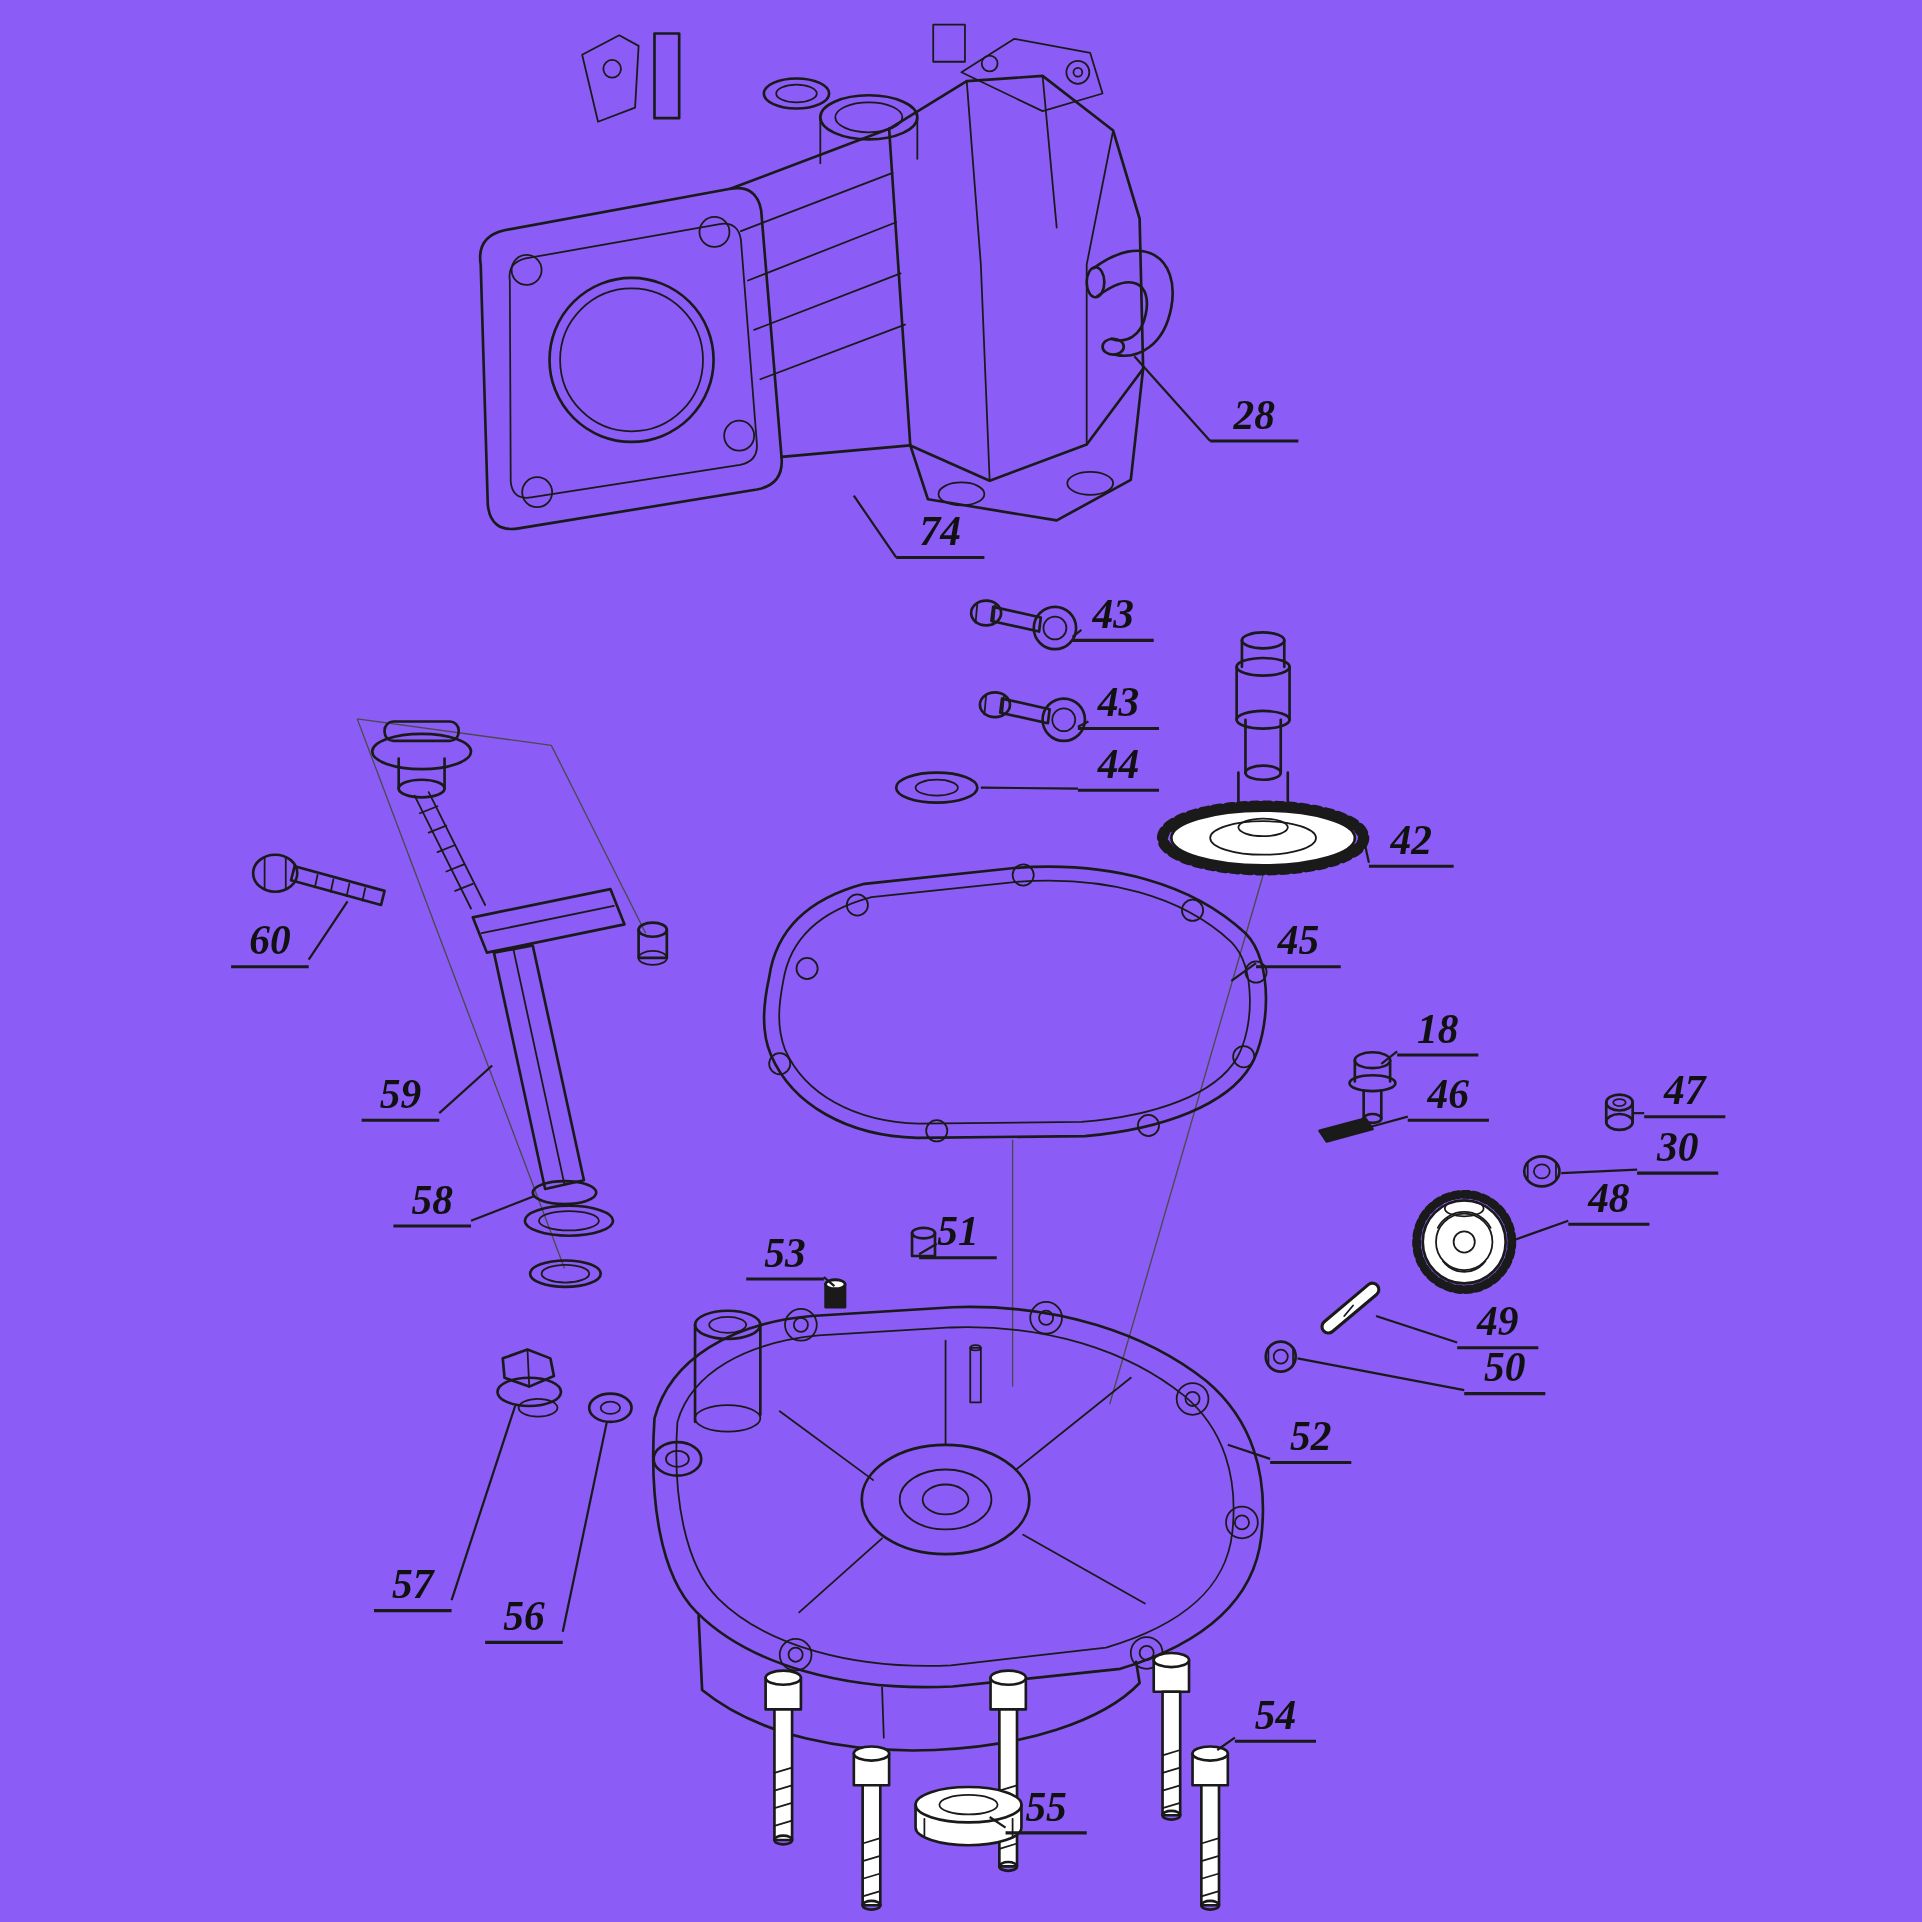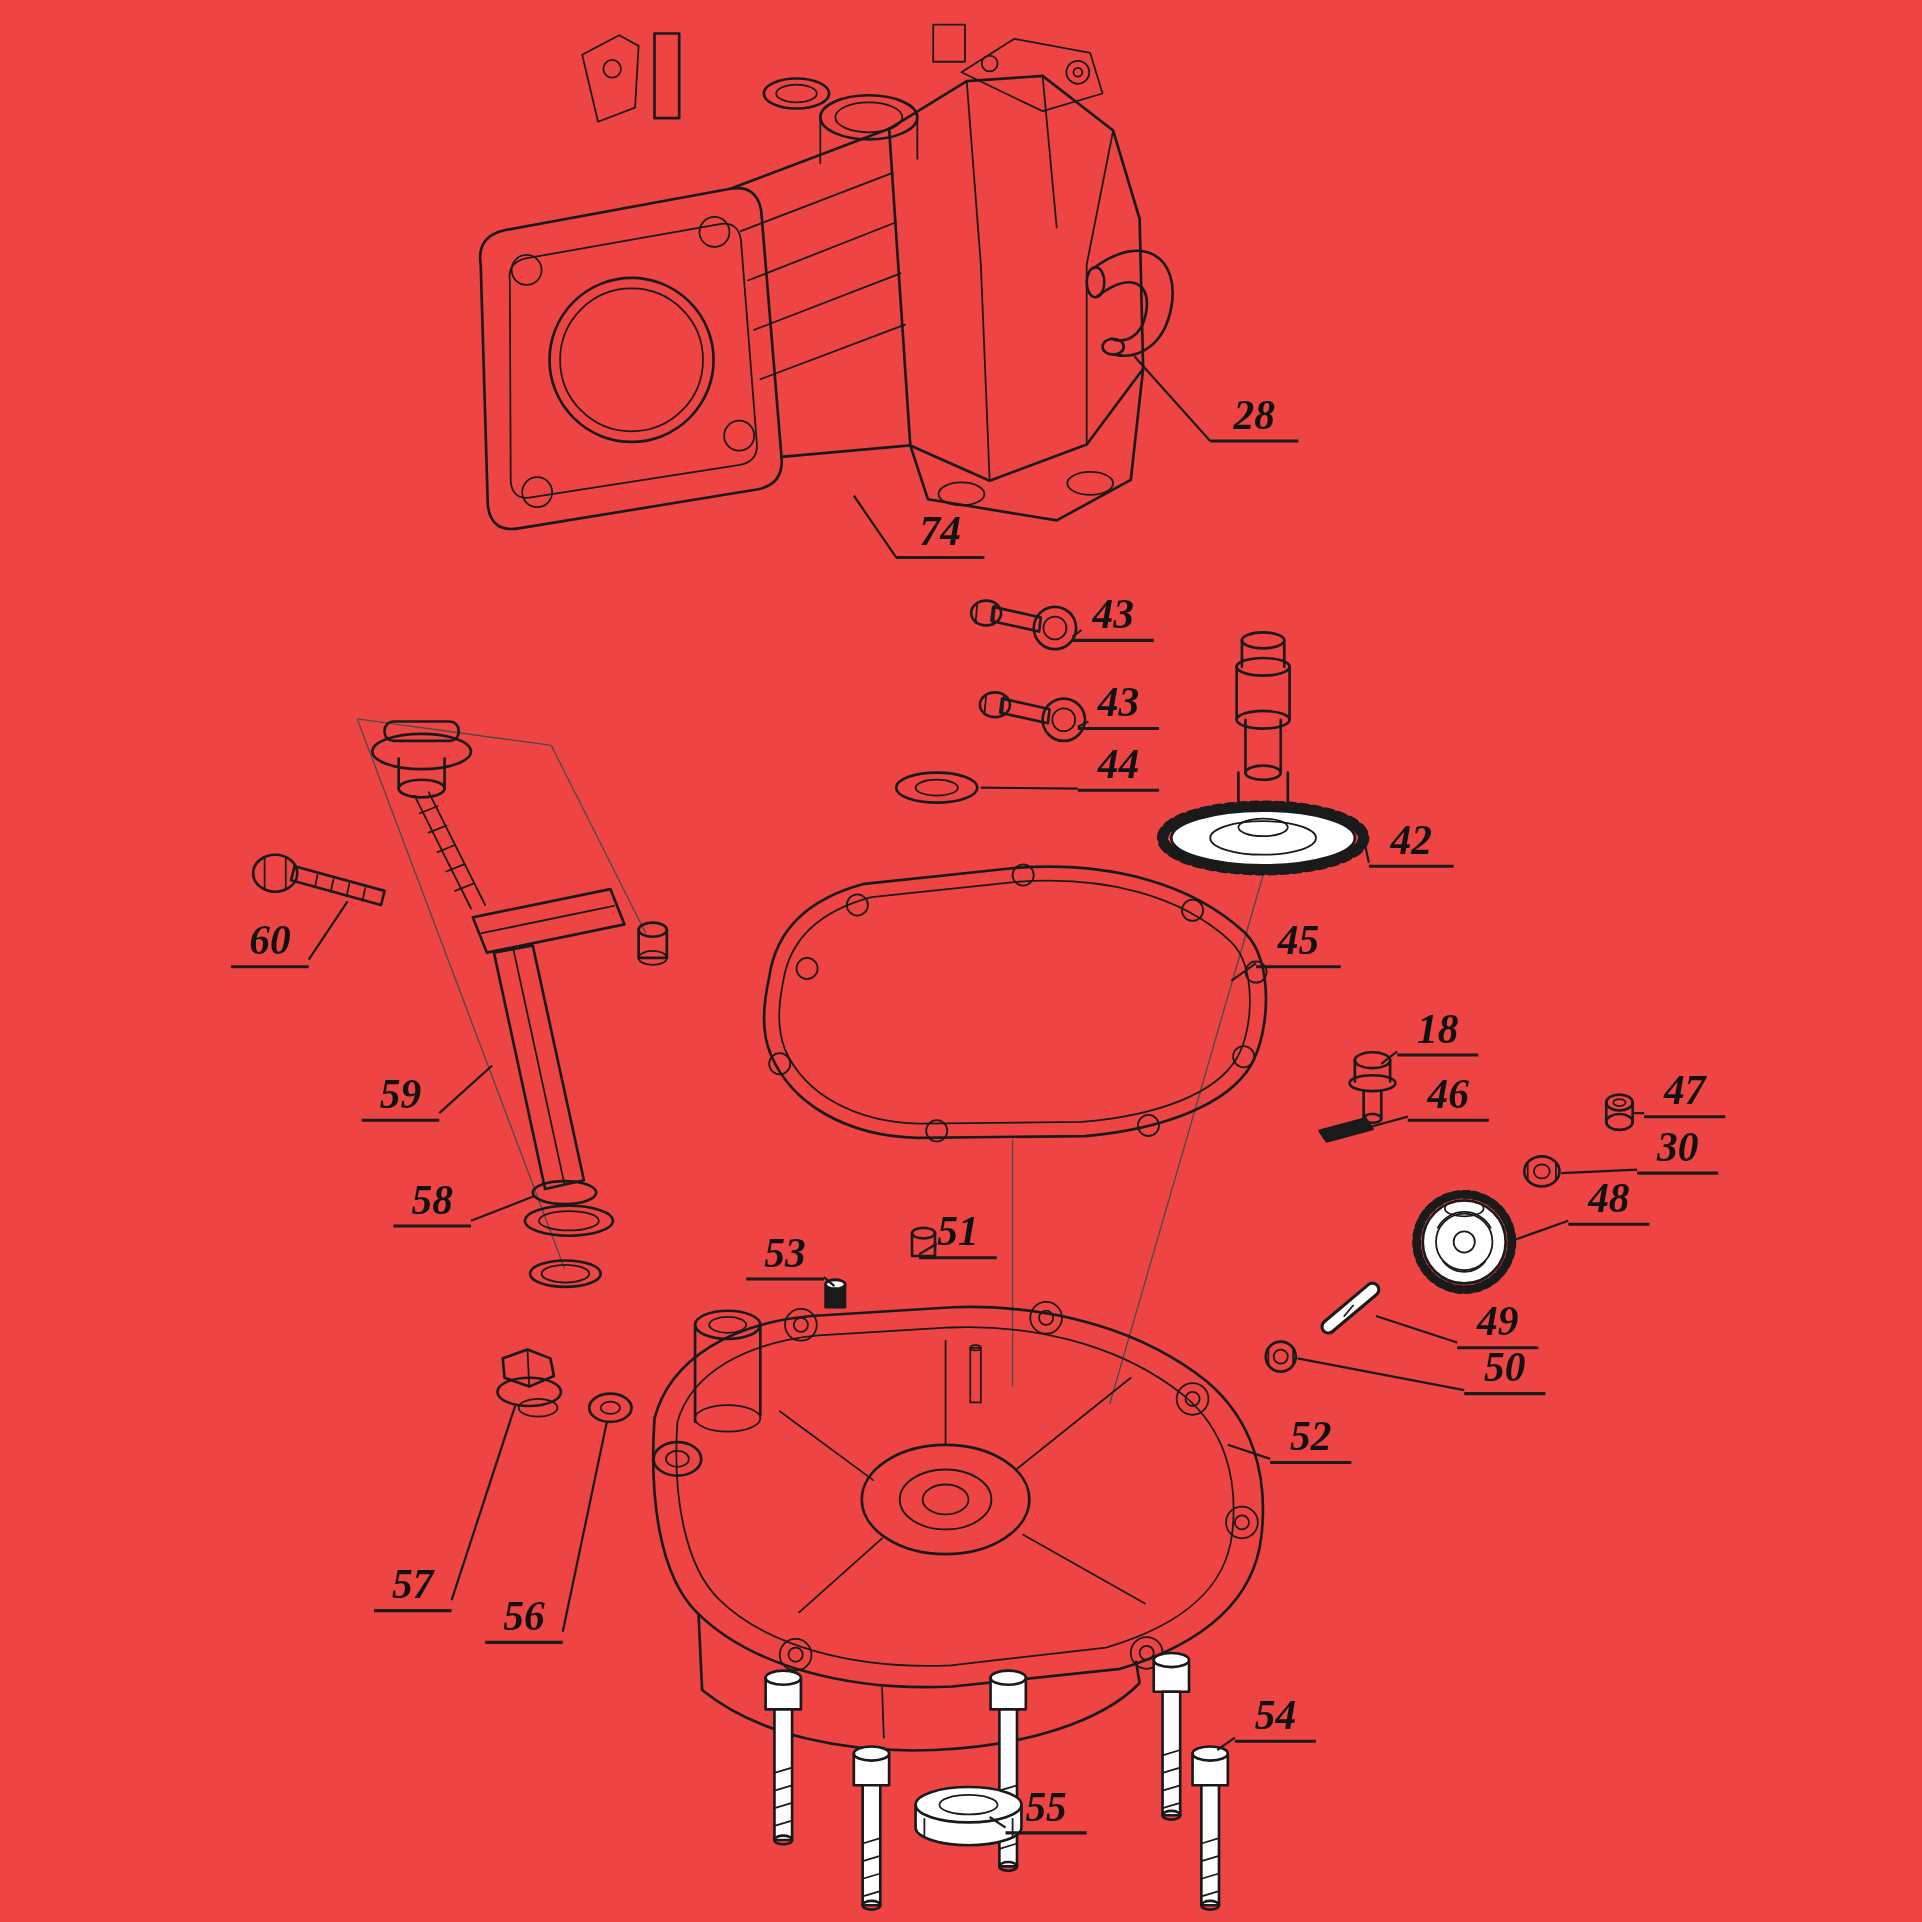--- a/index.html
+++ b/index.html
@@ -1,16 +1,16 @@
 <!DOCTYPE html>
 <html style="font-size:14px"><head>
 <meta charset="utf-8">
 <style>
   html,body{margin:0;padding:0;background:#ffffff;}
-  .stage{position:relative;width:1922px;height:1922px;background:#ef4444;overflow:hidden;}
+  .stage{position:relative;width:1922px;height:1922px;background:#8b5cf6;overflow:hidden;}
   svg{display:block;width:100%;height:100%;}
 
   
   .st *{fill:none;stroke:#1a1a1a;stroke-width:3;stroke-linejoin:round;stroke-linecap:round;}
   .st .s2{stroke-width:2;}
   .st .filled{fill:#1a1a1a;stroke:#1a1a1a;}
   .st .fillw{fill:#ffffff;}
   .st .teeth{stroke-width:13;stroke-dasharray:7 7;}
   .st .teeth2{stroke-width:10;stroke-dasharray:6 5;}
   .st .rodOuter{stroke-width:18;stroke-linecap:round;}

